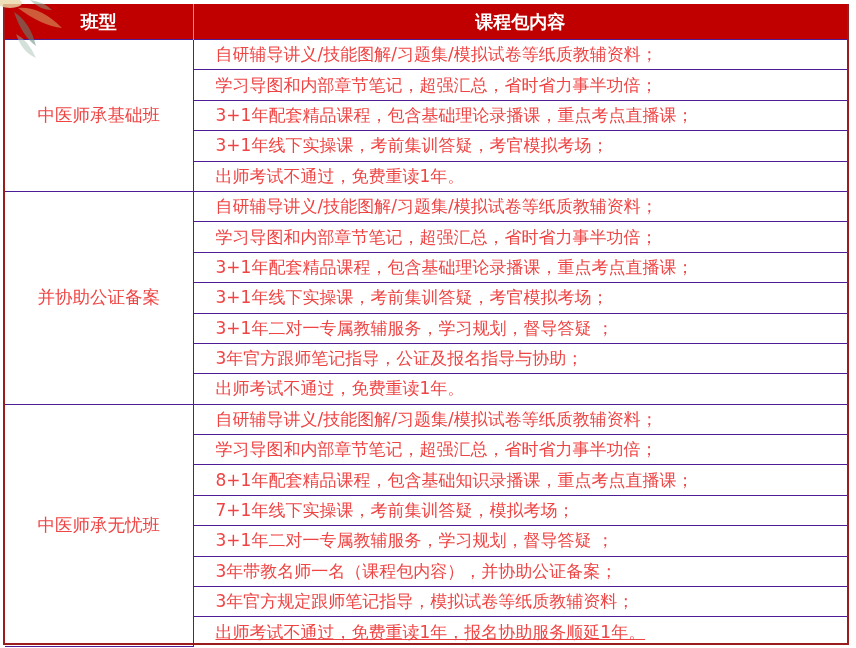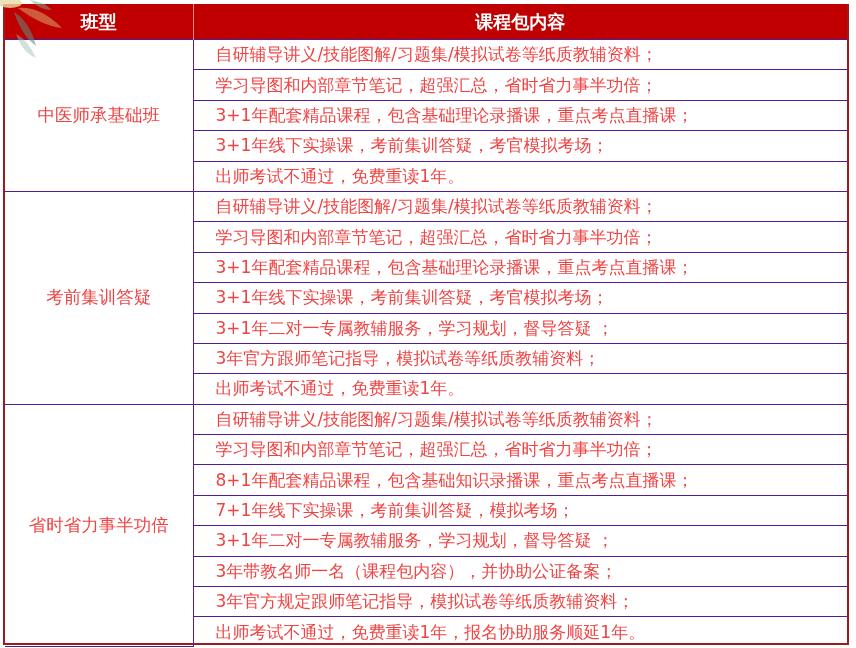--- a/index.html
+++ b/index.html
@@ -53,21 +53,21 @@
       line-height: 29px;
     }
     td.group {
       text-align: center;
       padding: 18px;
       border-left: none;
       vertical-align: middle;
       font-size: 17.5px;
     }
     td.item { border-right: none; }
-    tr:last-child td { border-bottom: none; }
+    tr:last-child td { border-bottom: none; text-decoration: underline; }
     .leaf {
       position: absolute;
       left: 0;
       top: 0;
       width: 70px;
       height: 60px;
       pointer-events: none;
     }
   </style>
 </head>
@@ -98,44 +98,44 @@
           <td class="item">3+1年配套精品课程，包含基础理论录播课，重点考点直播课；</td>
         </tr>
       <tr>
           <td class="item">3+1年线下实操课，考前集训答疑，考官模拟考场；</td>
         </tr>
       <tr>
           <td class="item">出师考试不通过，免费重读1年。</td>
         </tr>
 
       <tr>
-        <td class="group" rowspan="7">考前集训答疑</td>
+        <td class="group" rowspan="7">并协助公证备案</td>
         <td class="item">自研辅导讲义/技能图解/习题集/模拟试卷等纸质教辅资料；</td>
       </tr>
       <tr>
           <td class="item">学习导图和内部章节笔记，超强汇总，省时省力事半功倍；</td>
         </tr>
       <tr>
           <td class="item">3+1年配套精品课程，包含基础理论录播课，重点考点直播课；</td>
         </tr>
       <tr>
           <td class="item">3+1年线下实操课，考前集训答疑，考官模拟考场；</td>
         </tr>
       <tr>
           <td class="item">3+1年二对一专属教辅服务，学习规划，督导答疑 ；</td>
         </tr>
       <tr>
-          <td class="item">3年官方跟师笔记指导，模拟试卷等纸质教辅资料；</td>
+          <td class="item">3年官方跟师笔记指导，公证及报名指导与协助；</td>
         </tr>
       <tr>
           <td class="item">出师考试不通过，免费重读1年。</td>
         </tr>
 
       <tr>
-        <td class="group" rowspan="8">省时省力事半功倍</td>
+        <td class="group" rowspan="8">中医师承无忧班</td>
         <td class="item">自研辅导讲义/技能图解/习题集/模拟试卷等纸质教辅资料；</td>
       </tr>
       <tr>
           <td class="item">学习导图和内部章节笔记，超强汇总，省时省力事半功倍；</td>
         </tr>
       <tr>
           <td class="item">8+1年配套精品课程，包含基础知识录播课，重点考点直播课；</td>
         </tr>
       <tr>
           <td class="item">7+1年线下实操课，考前集训答疑，模拟考场；</td>

